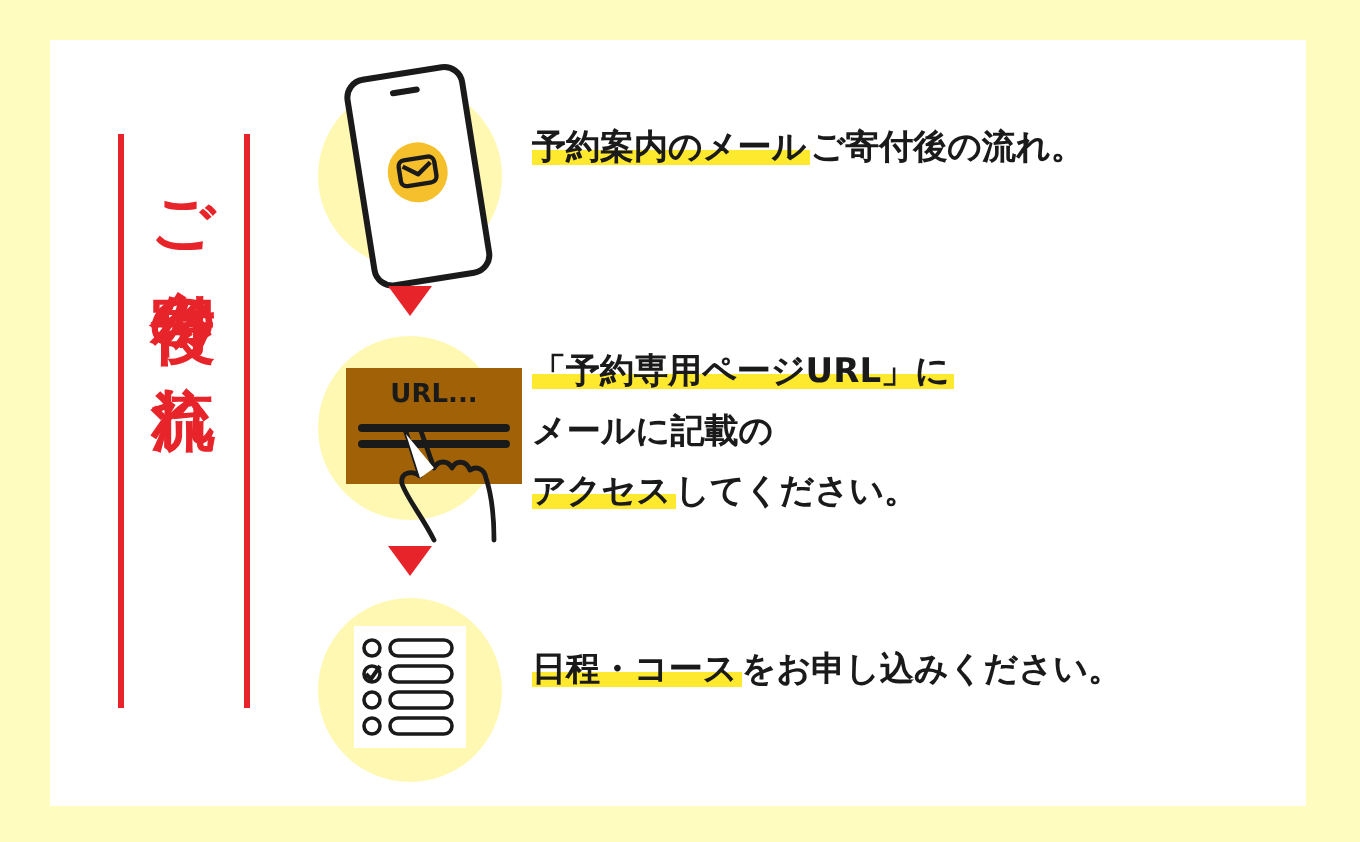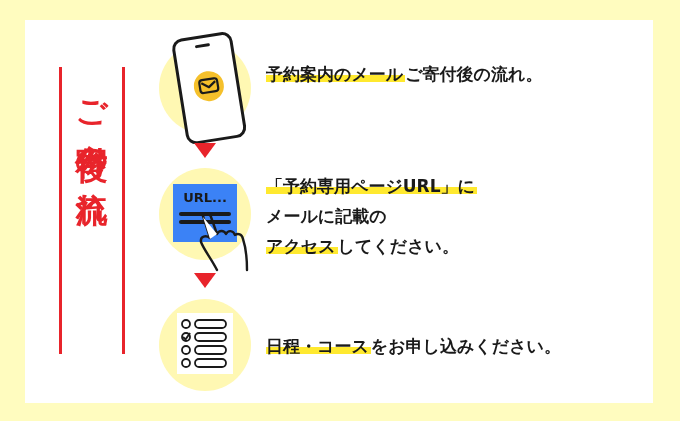--- a/index.html
+++ b/index.html
@@ -80,21 +80,21 @@
     <polyline points="37,52 44,57 51,52" fill="none" stroke="#1a1a1a" stroke-width="2.2" stroke-linejoin="round"></polyline>
   </g>
 </svg>
 <div class="tri" style="left:194px; top:143px;"></div>
 
 <div class="step-text" style="top:59px;">
   <div><span class="hl">予約案内のメール</span><span>ご寄付後の流れ。</span></div>
 </div>
 
 <div class="circle" style="left:159px; top:168px;"></div>
-<div class="icon" style="left:173px; top:184px; width:64px; height:58px; background:#3b82f6;">
+<div class="icon" style="left:173px; top:184px; width:88px; height:58px; background:#a16207;">
   <div style="position:absolute; left:0; right:0; top:6px; text-align:center; font-family:'DejaVu Sans', sans-serif; font-weight:bold; font-size:13px; color:#1a1a1a;">URL...</div>
   <div style="position:absolute; left:6px; right:6px; top:28px; height:4px; background:#1a1a1a; border-radius:2px;"></div>
   <div style="position:absolute; left:6px; right:6px; top:36px; height:4px; background:#1a1a1a; border-radius:2px;"></div>
 </div>
 <svg class="icon" style="left:195px; top:212px;" width="60" height="60" viewBox="0 0 60 60">
   <path d="M8,4 C10,0 15,1 16,5 L22,22 C24,18 29,18 31,22 C33,18 38,18 40,23 C43,21 47,22 48,27 C51,36 52,46 52,58" fill="none" stroke="#1a1a1a" stroke-width="2.4" stroke-linecap="round" stroke-linejoin="round"></path>
   <path d="M8,4 L15,26 C11,23 5,24 6,30 C9,38 16,46 22,58" fill="none" stroke="#1a1a1a" stroke-width="2.4" stroke-linecap="round" stroke-linejoin="round"></path>
   <path d="M8,5 L15,27 L22,22" fill="#ffffff" stroke="none"></path>
 </svg>
 <div class="tri" style="left:194px; top:273px;"></div>
@@ -114,15 +114,15 @@
     <circle cx="9" cy="24" r="4"></circle>
     <rect x="18" y="20" width="31" height="8" rx="4"></rect>
     <circle cx="9" cy="37" r="4"></circle>
     <rect x="18" y="33" width="31" height="8" rx="4"></rect>
     <circle cx="9" cy="50" r="4"></circle>
     <rect x="18" y="46" width="31" height="8" rx="4"></rect>
   </g>
   <polyline points="6,24 8.5,26.5 13,20" fill="none" stroke="#1a1a1a" stroke-width="2"></polyline>
 </svg>
 
-<div class="step-text" style="top:331px;">
+<div class="step-text" style="top:320px;">
   <div><span class="hl">日程・コース</span><span>をお申し込みください。</span></div>
 </div>
 
 </body></html>

